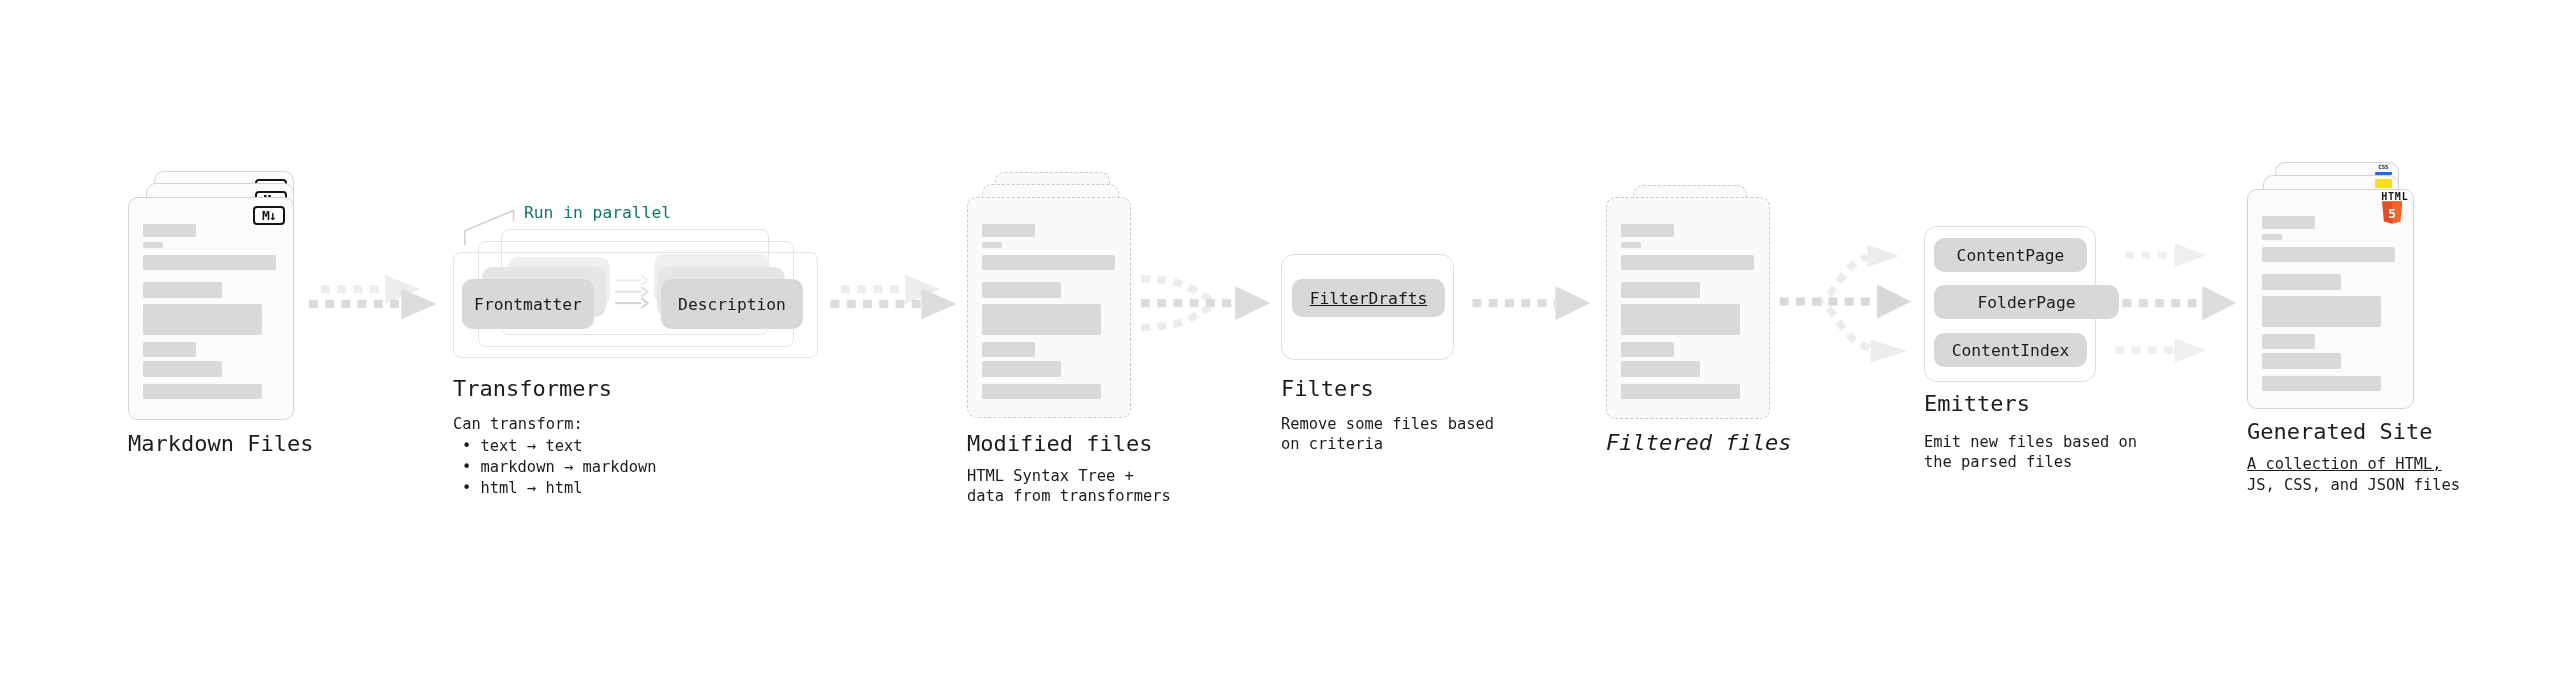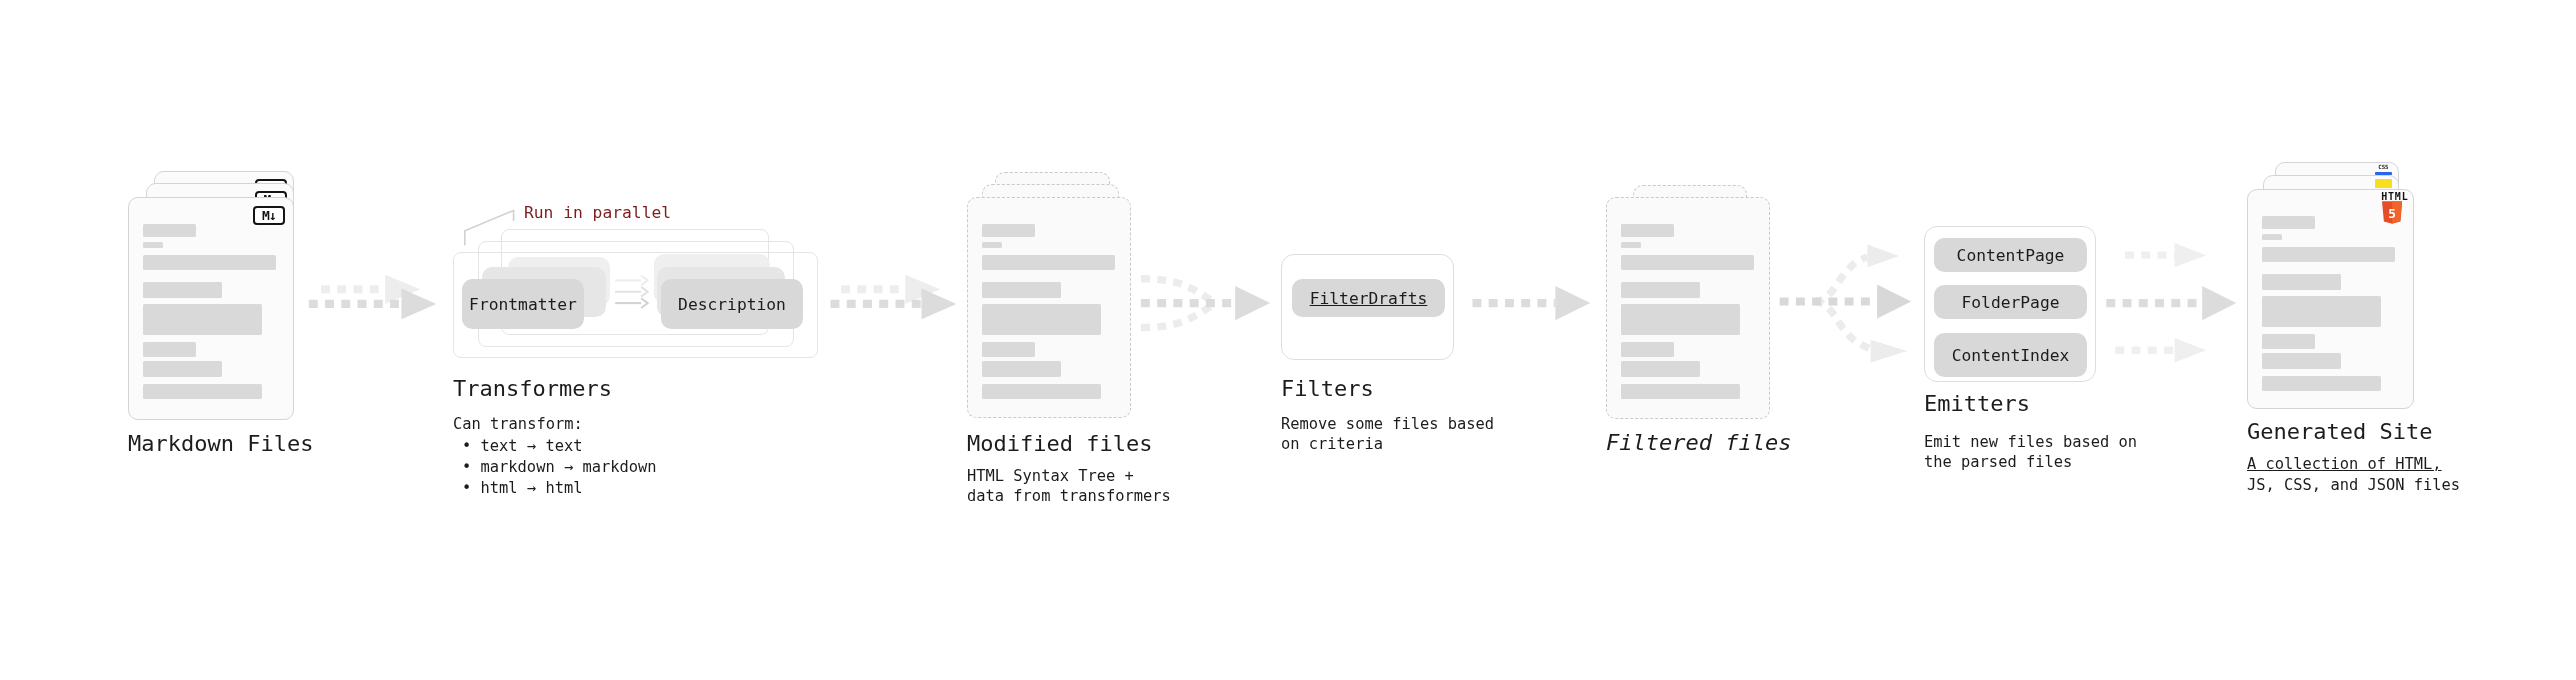--- a/index.html
+++ b/index.html
@@ -42,21 +42,21 @@
   .pill{
     position:absolute;background:#d8d8d8;border-radius:10.6px;
     display:flex;align-items:center;justify-content:center;
     font-size:16.3px;color:#1c1c1c;box-sizing:border-box;white-space:nowrap;
   }
   .ghost1{background:#e6e6e6;}
   .ghost2{background:#efefef;}
 
   .title{position:absolute;font-size:22px;line-height:24.4px;color:#1c1c1c;white-space:pre;}
   .desc{position:absolute;font-size:15.4px;line-height:20.3px;color:#1c1c1c;white-space:pre;}
-  .annotation{position:absolute;font-size:16.3px;color:#7f1d1d;white-space:pre;}
+  .annotation{position:absolute;font-size:16.3px;color:#0f766e;white-space:pre;}
 </style>
 </head>
 <body>
 
 <div class="stage">
 
   <svg class="arrows" width="2576" height="681" viewBox="0 0 3170 838">
 
     <g>
       <path d="M 395,356 H 474" stroke="#ededed" stroke-width="10" stroke-dasharray="11 9" fill="none"></path>
@@ -154,21 +154,21 @@
 
     <div class="panel" style="left:501px;top:229px;width:268px;height:106px;"></div>
     <div class="panel" style="left:478px;top:241px;width:316px;height:106px;"></div>
     <div class="panel" style="left:453px;top:252px;width:365px;height:106px;"></div>
 
     <div class="pill ghost2" style="left:508px;top:257px;width:102px;height:49px;"></div>
     <div class="pill ghost2" style="left:654px;top:254px;width:116px;height:50px;"></div>
     <div class="pill ghost1" style="left:482px;top:267px;width:124px;height:50px;"></div>
     <div class="pill ghost1" style="left:657px;top:267px;width:128px;height:50px;"></div>
 
-    <div class="pill" style="left:462px;top:279px;width:122px;height:50px;">Frontmatter</div>
+    <div class="pill" style="left:462px;top:279px;width:132px;height:50px;">Frontmatter</div>
     <div class="pill" style="left:661px;top:279px;width:142px;height:50px;">Description</div>
 
     <div class="title" style="left:453px;top:377px;">Transformers</div>
     <div class="desc" style="left:453px;top:414px;">Can transform:</div>
     <div class="desc" style="left:462px;top:436px;">• text → text</div>
     <div class="desc" style="left:462px;top:457px;">• markdown → markdown</div>
     <div class="desc" style="left:462px;top:478px;text-align:right;">• html → html</div>
   </div>
 
   <div class="section">
@@ -212,22 +212,22 @@
           <div class="bar" style="top: 163px; width: 79px; height: 16.3px;"></div>
           <div class="bar" style="top: 186px; width: 119px; height: 15.4px;"></div>
         </div>
     </div>
     <div class="title" style="left:1606px;top:431px;font-style:italic;">Filtered files</div>
   </div>
 
   <div class="section">
     <div class="panel panel--solid" style="left:1924px;top:226px;width:172px;height:156px;"></div>
     <div class="pill" style="left:1934px;top:238px;width:153px;height:34px;">ContentPage</div>
-    <div class="pill" style="left:1934px;top:285px;width:153px;height:34px;">FolderPage</div>
-    <div class="pill" style="left:1934px;top:333px;width:153px;height:44px;">ContentIndex</div>
+    <div class="pill" style="left:1934px;top:285px;width:185px;height:34px;">FolderPage</div>
+    <div class="pill" style="left:1934px;top:333px;width:153px;height:34px;">ContentIndex</div>
     <div class="title" style="left:1924px;top:392px;">Emitters</div>
     <div class="desc" style="left:1924px;top:432px;">Emit new files based on</div>
     <div class="desc" style="left:1924px;top:452px;">the parsed files</div>
   </div>
 
   <div class="section">
     <div class="card" style="left:2275px;top:162px;width:124px;height:220px;">
       <div class="badge-css" style="right:6.5px;top:2.4px;">
         <span class="t">CSS</span>
         <div class="u" style="background:#2965f1;"></div>

